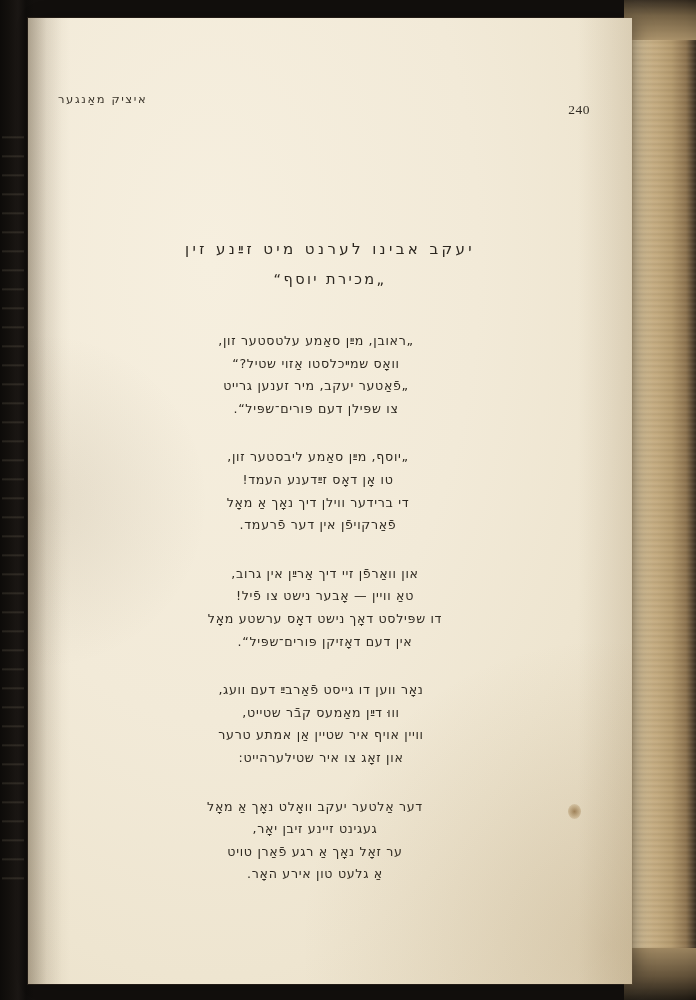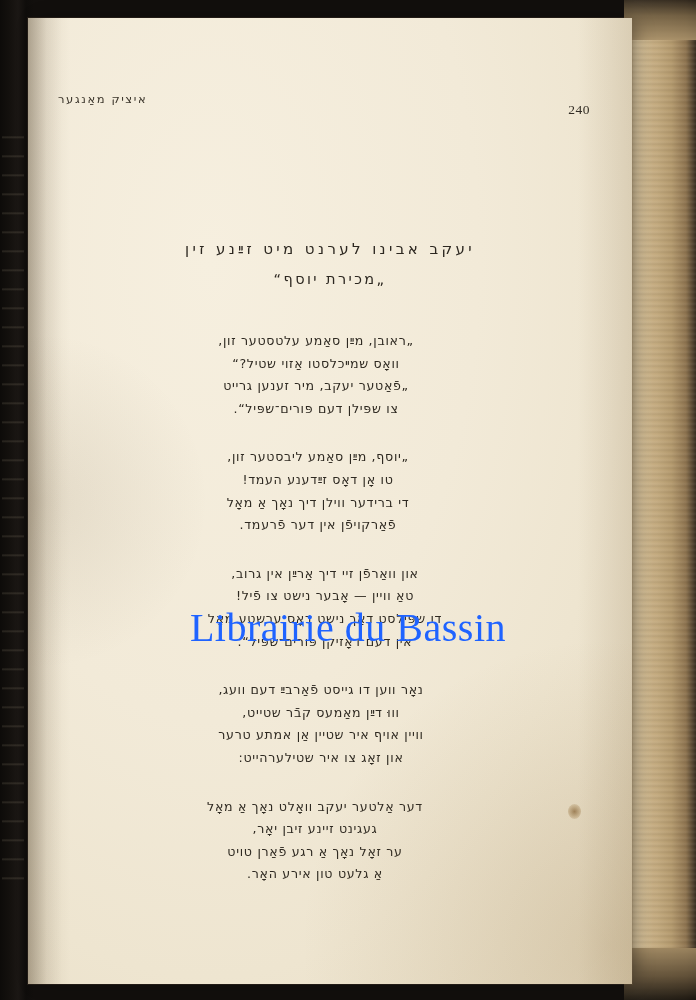--- a/index.html
+++ b/index.html
@@ -284,14 +284,13 @@
         </div>
 
       </div>
 
       <div class="foxing"></div>
     </div>
   </div>
 
   <div class="spine-shadow"></div>
 
-  <div class="watermark" style="color: rgb(31, 99, 255);">Librairie du Bassin</div>
 </div>
 
 </body></html>

